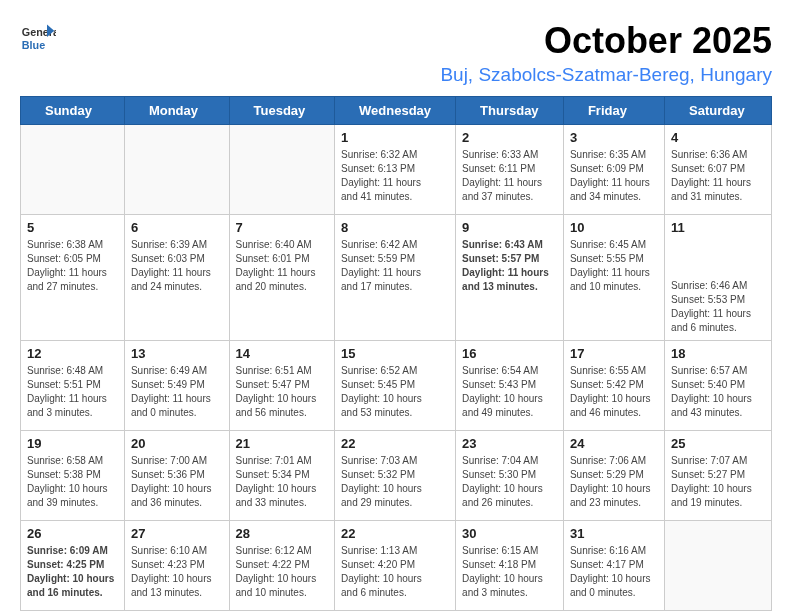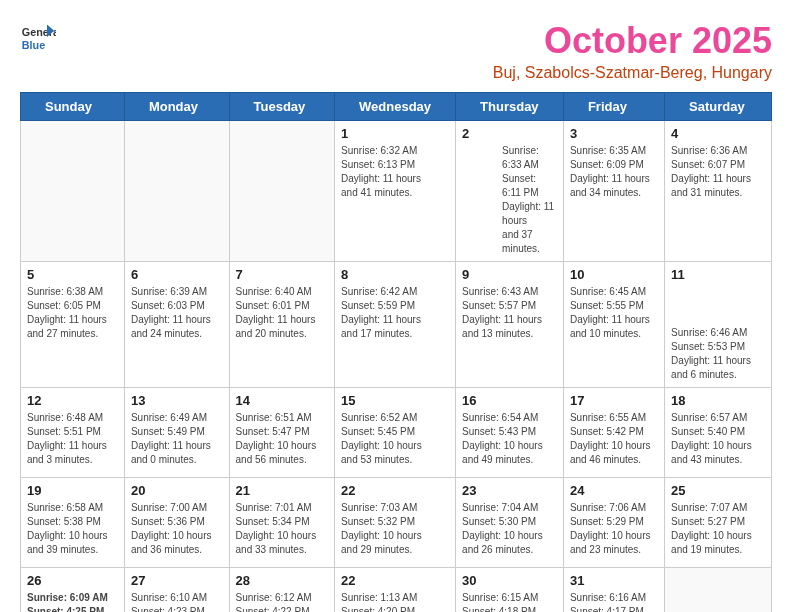--- a/index.html
+++ b/index.html
@@ -24,25 +24,25 @@
     .logo-icon {
       width: 36px;
       height: 36px;
     }
     .title-area {
       text-align: right;
     }
     .month-title {
       font-size: 36px;
       font-weight: bold;
-      color: #ec4899;
+      color: #000000;
     }
     .location-title {
-      font-size: 16px;
-      color: #c2410c;
+      font-size: 19px;
+      color: #3b82f6;
       margin-top: 2px;
     }
     .calendar {
       width: 100%;
       border-collapse: collapse;
       border: 1px solid #ccc;
     }
     .calendar th {
       background-color: #2a6db5;
       color: #fff;
@@ -116,21 +116,21 @@
         <td class="empty"></td>
         <td>
           <div class="day-number">1</div>
           <div class="day-info" style="white-space: pre-line;">Sunrise: 6:32 AM
 Sunset: 6:13 PM
 Daylight: 11 hours
 and 41 minutes.</div>
         </td>
         <td>
           <div class="day-number">2</div>
-          <div class="day-info" style="white-space: pre-line; margin-left: 40px;">Sunrise: 6:33 AM
+          <div class="day-info" style="white-space: pre-line;">Sunrise: 6:33 AM
 Sunset: 6:11 PM
 Daylight: 11 hours
 and 37 minutes.</div>
         </td>
         <td>
           <div class="day-number">3</div>
           <div class="day-info" style="white-space: pre-line;">Sunrise: 6:35 AM
 Sunset: 6:09 PM
 Daylight: 11 hours
 and 34 minutes.</div>
@@ -167,21 +167,21 @@
         </td>
         <td>
           <div class="day-number">8</div>
           <div class="day-info" style="white-space: pre-line;">Sunrise: 6:42 AM
 Sunset: 5:59 PM
 Daylight: 11 hours
 and 17 minutes.</div>
         </td>
         <td>
           <div class="day-number">9</div>
-          <div class="day-info" style="white-space: pre-line;">Sunrise: 6:43 AM
+          <div class="day-info" style="white-space: pre-line; font-weight: bold;">Sunrise: 6:43 AM
 Sunset: 5:57 PM
 Daylight: 11 hours
 and 13 minutes.</div>
         </td>
         <td>
           <div class="day-number">10</div>
           <div class="day-info" style="white-space: pre-line;">Sunrise: 6:45 AM
 Sunset: 5:55 PM
 Daylight: 11 hours
 and 10 minutes.</div>

